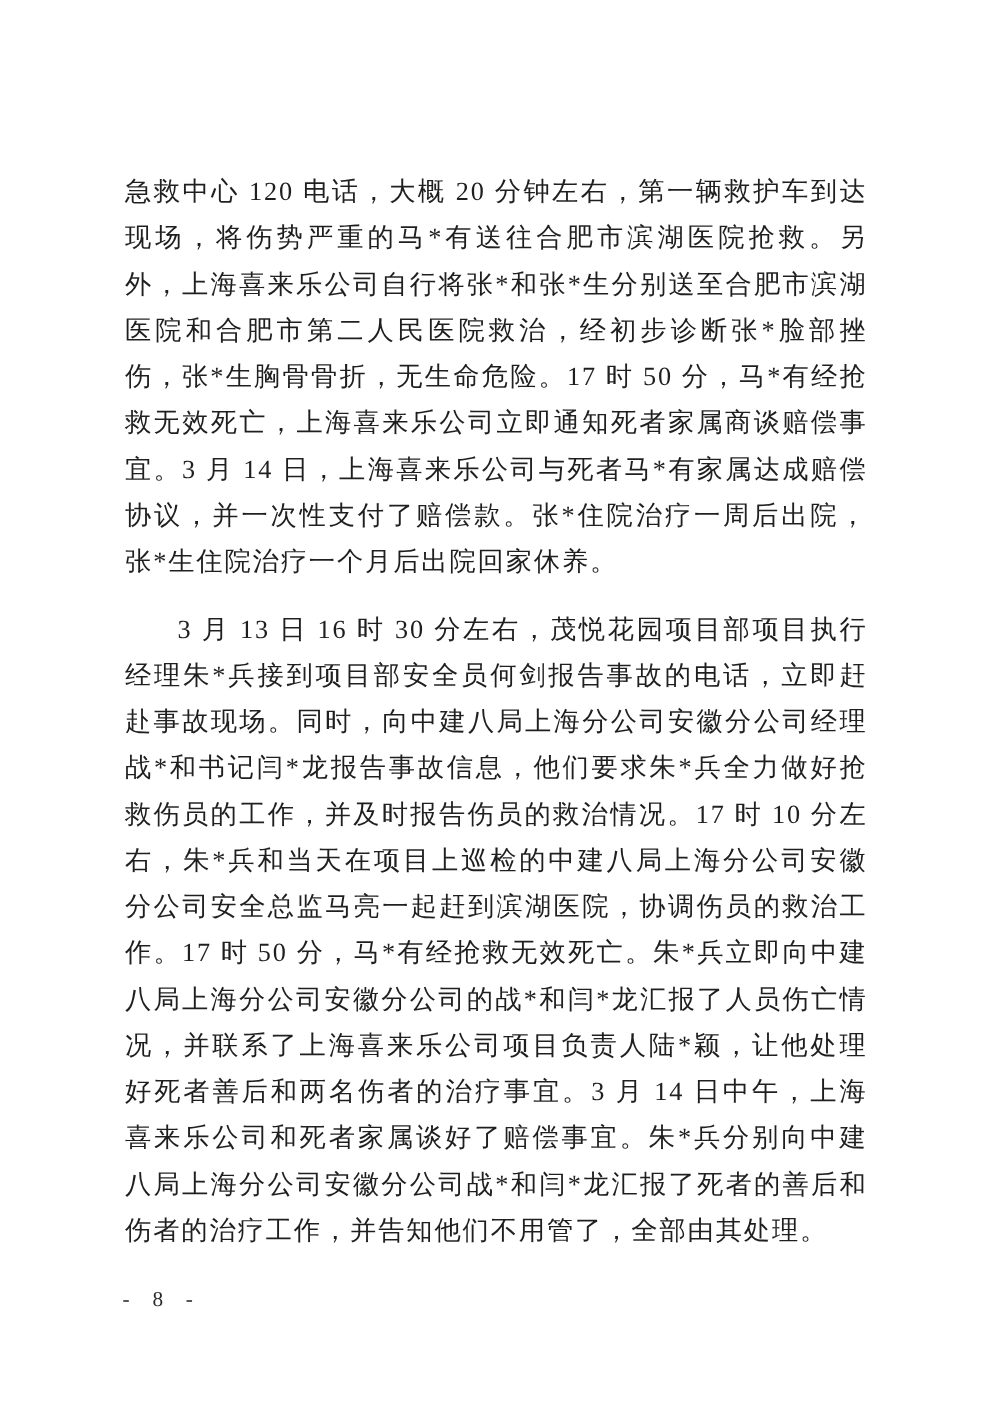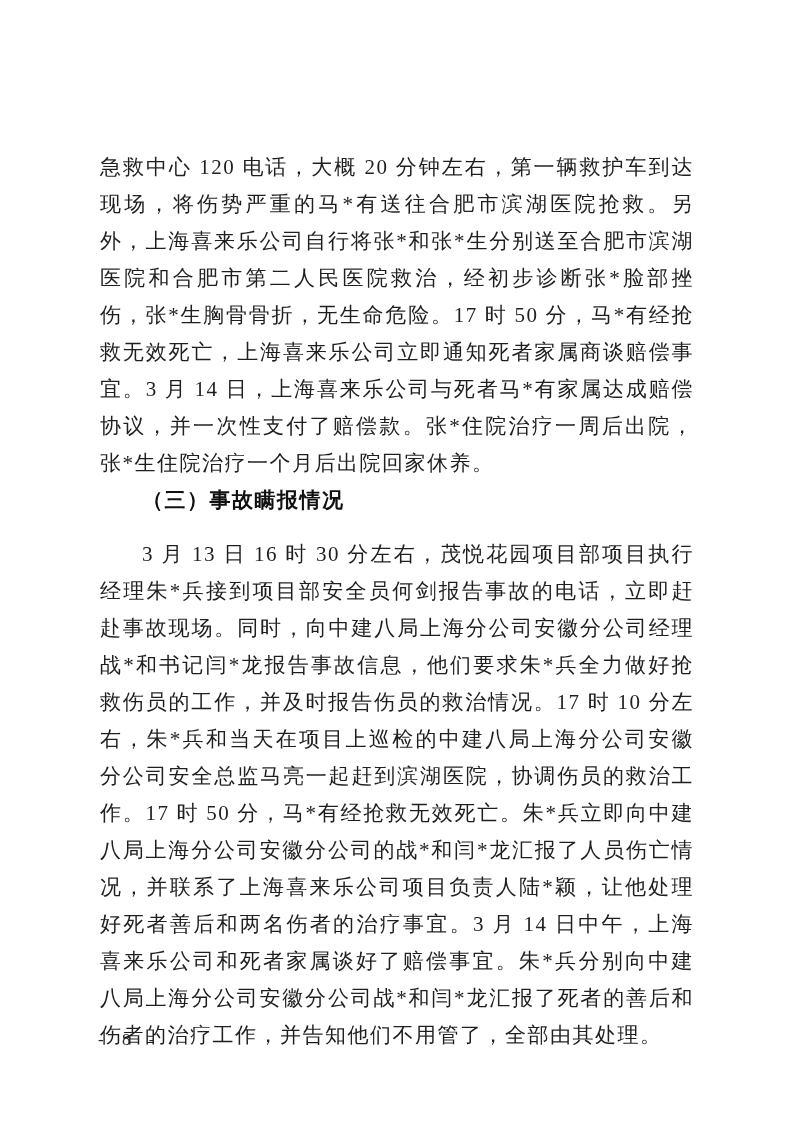--- a/index.html
+++ b/index.html
@@ -11,21 +11,21 @@
     position: relative;
     width: 793px;
     height: 1122px;
     background: #ffffff;
     overflow: hidden;
     font-family: "Liberation Serif", "DejaVu Serif", serif;
   }
   .text-block {
     position: absolute;
     left: 100px;
-    top: 149px;
+    top: 135px;
     width: 594px;
   }
   .para {
     margin: 0;
     padding: 0;
     font-size: 21px;
     line-height: 37px;
     letter-spacing: 1.5px;
     color: #1f1f1f;
     text-align: justify;
@@ -56,17 +56,16 @@
     letter-spacing: 7px;
     font-weight: 400;
   }
 </style>
 </head>
 <body>
 
 <div class="page">
   <div class="text-block">
     <p class="para">急救中心 120 电话，大概 20 分钟左右，第一辆救护车到达现场，将伤势严重的马*有送往合肥市滨湖医院抢救。另外，上海喜来乐公司自行将张*和张*生分别送至合肥市滨湖医院和合肥市第二人民医院救治，经初步诊断张*脸部挫伤，张*生胸骨骨折，无生命危险。17 时 50 分，马*有经抢救无效死亡，上海喜来乐公司立即通知死者家属商谈赔偿事宜。3 月 14 日，上海喜来乐公司与死者马*有家属达成赔偿协议，并一次性支付了赔偿款。张*住院治疗一周后出院，张*生住院治疗一个月后出院回家休养。</p>
-    <h3 class="heading">（三）事故瞒报情况</h3>
     <p class="para indent">3 月 13 日 16 时 30 分左右，茂悦花园项目部项目执行经理朱*兵接到项目部安全员何剑报告事故的电话，立即赶赴事故现场。同时，向中建八局上海分公司安徽分公司经理战*和书记闫*龙报告事故信息，他们要求朱*兵全力做好抢救伤员的工作，并及时报告伤员的救治情况。17 时 10 分左右，朱*兵和当天在项目上巡检的中建八局上海分公司安徽分公司安全总监马亮一起赶到滨湖医院，协调伤员的救治工作。17 时 50 分，马*有经抢救无效死亡。朱*兵立即向中建八局上海分公司安徽分公司的战*和闫*龙汇报了人员伤亡情况，并联系了上海喜来乐公司项目负责人陆*颖，让他处理好死者善后和两名伤者的治疗事宜。3 月 14 日中午，上海喜来乐公司和死者家属谈好了赔偿事宜。朱*兵分别向中建八局上海分公司安徽分公司战*和闫*龙汇报了死者的善后和伤者的治疗工作，并告知他们不用管了，全部由其处理。</p>
   </div>
   <div class="page-number">- 8 -</div>
 </div>
 
 </body></html>

